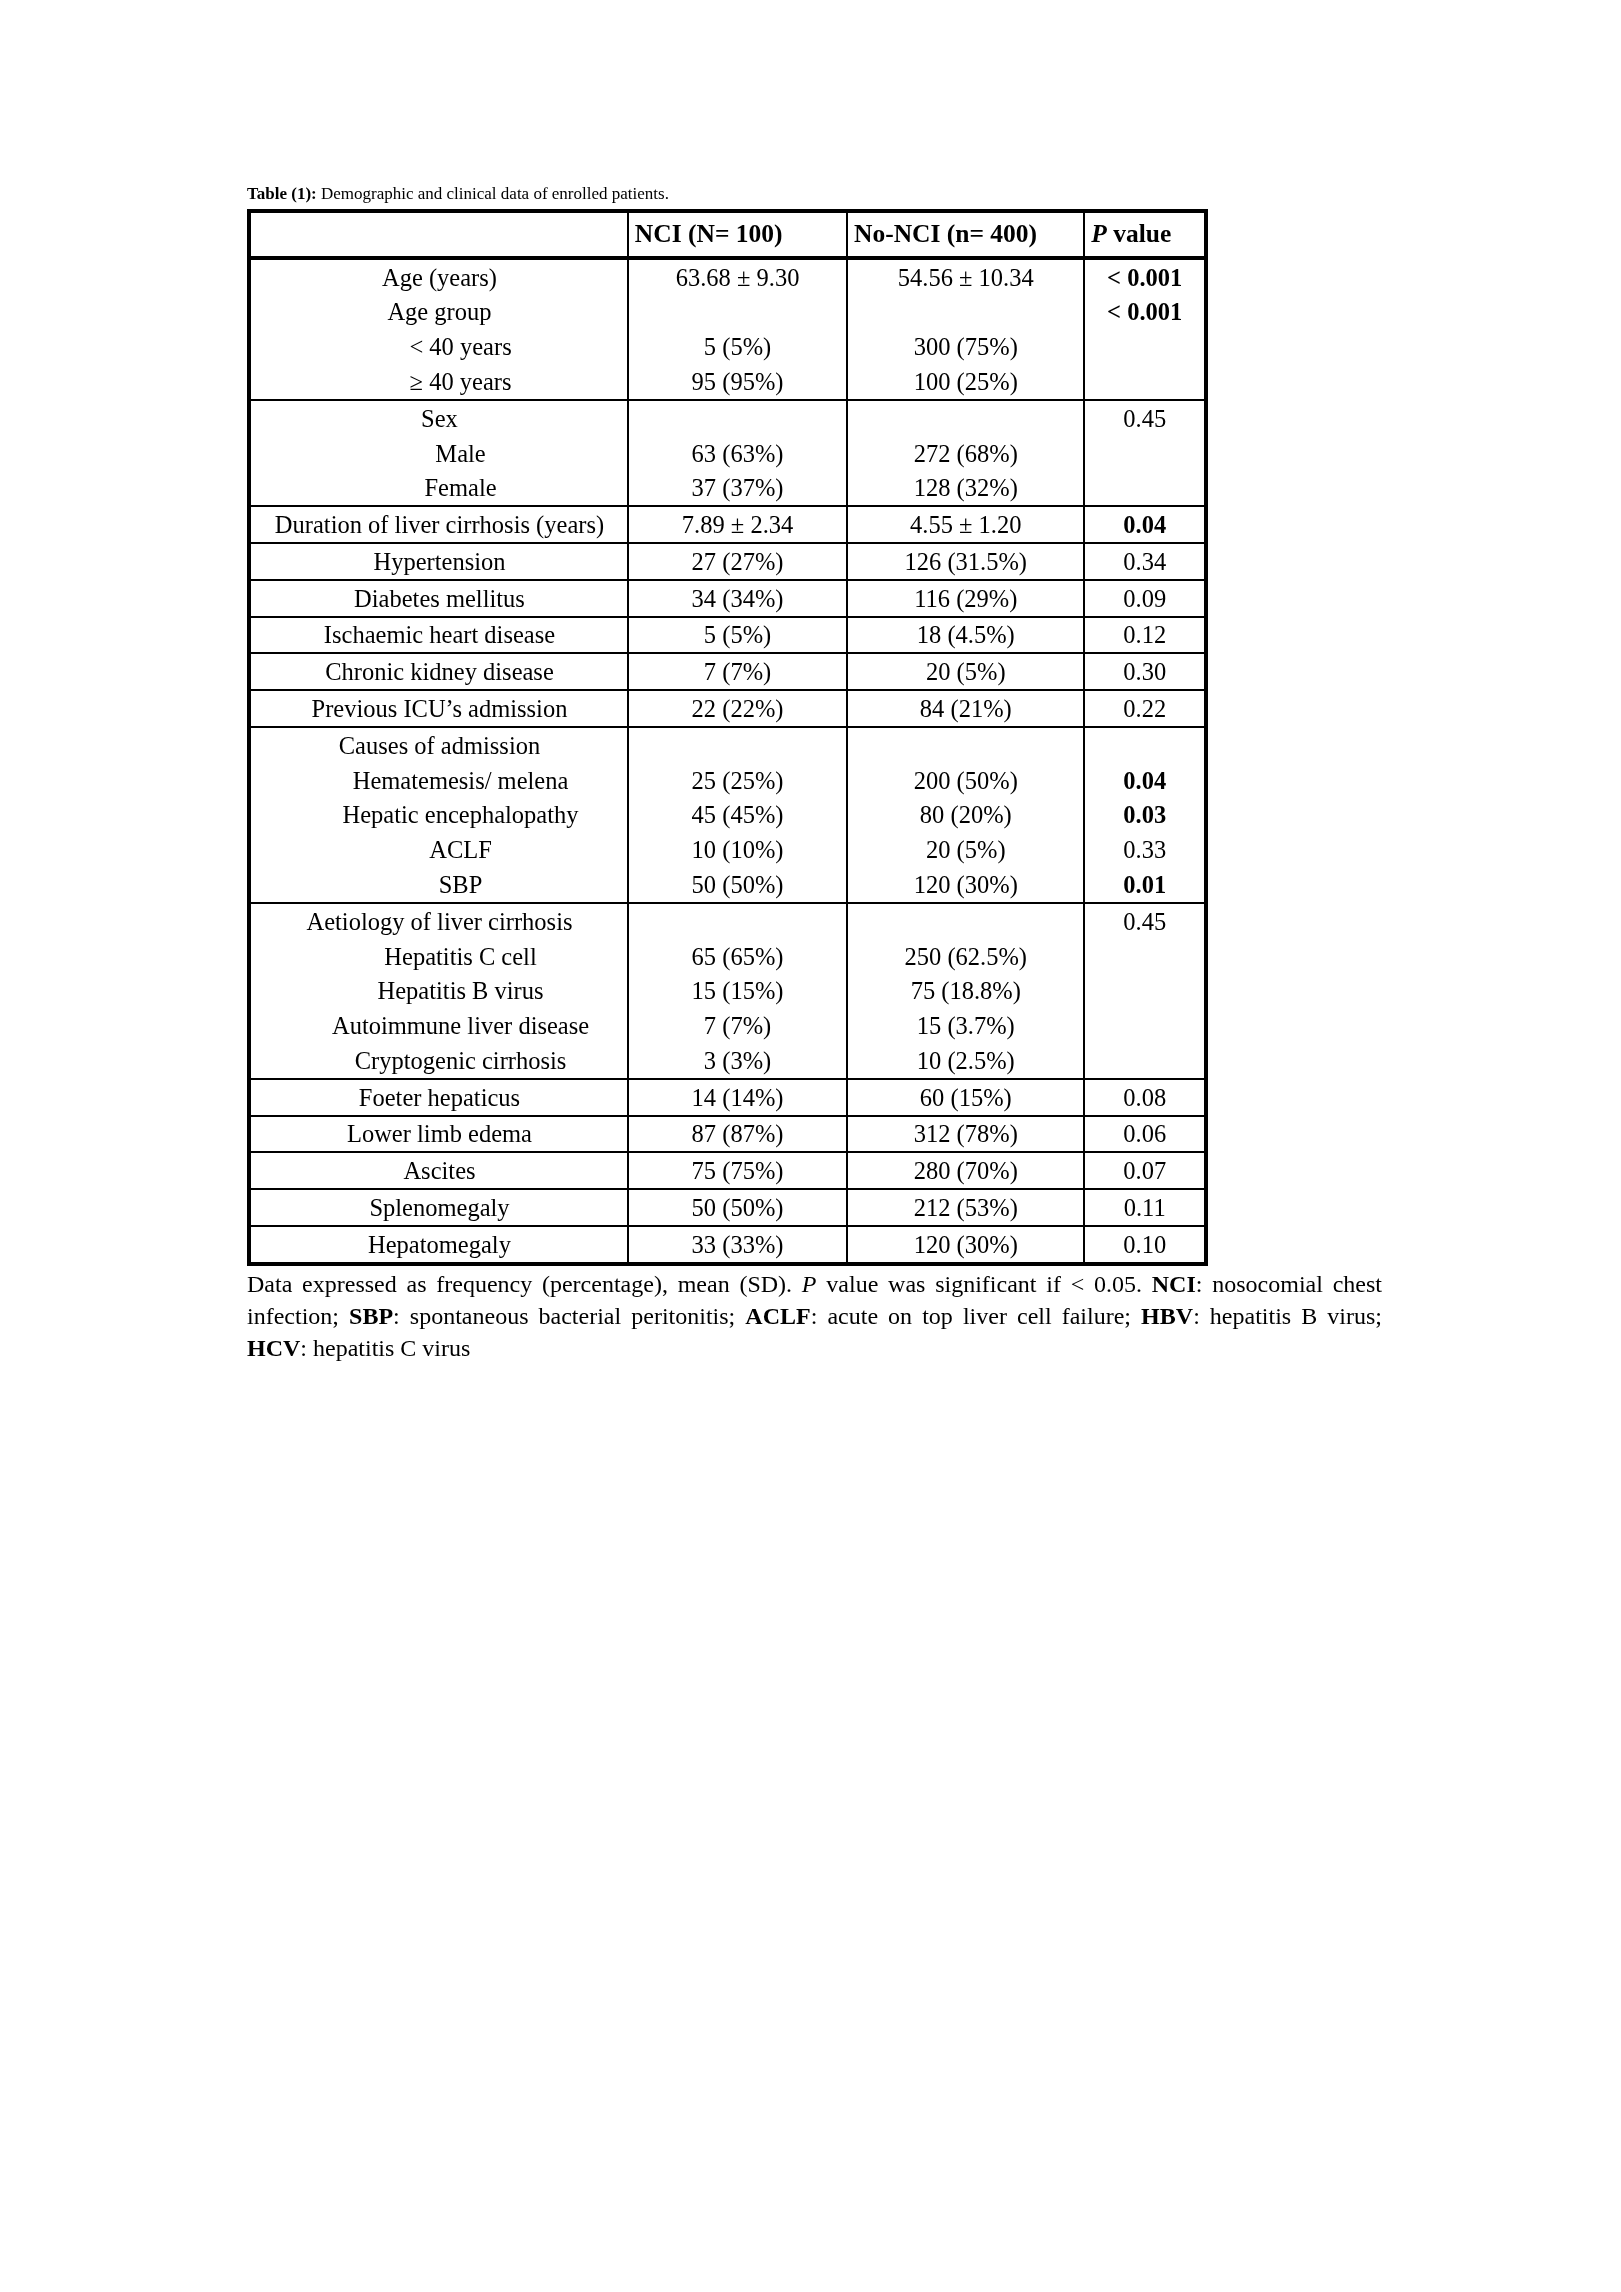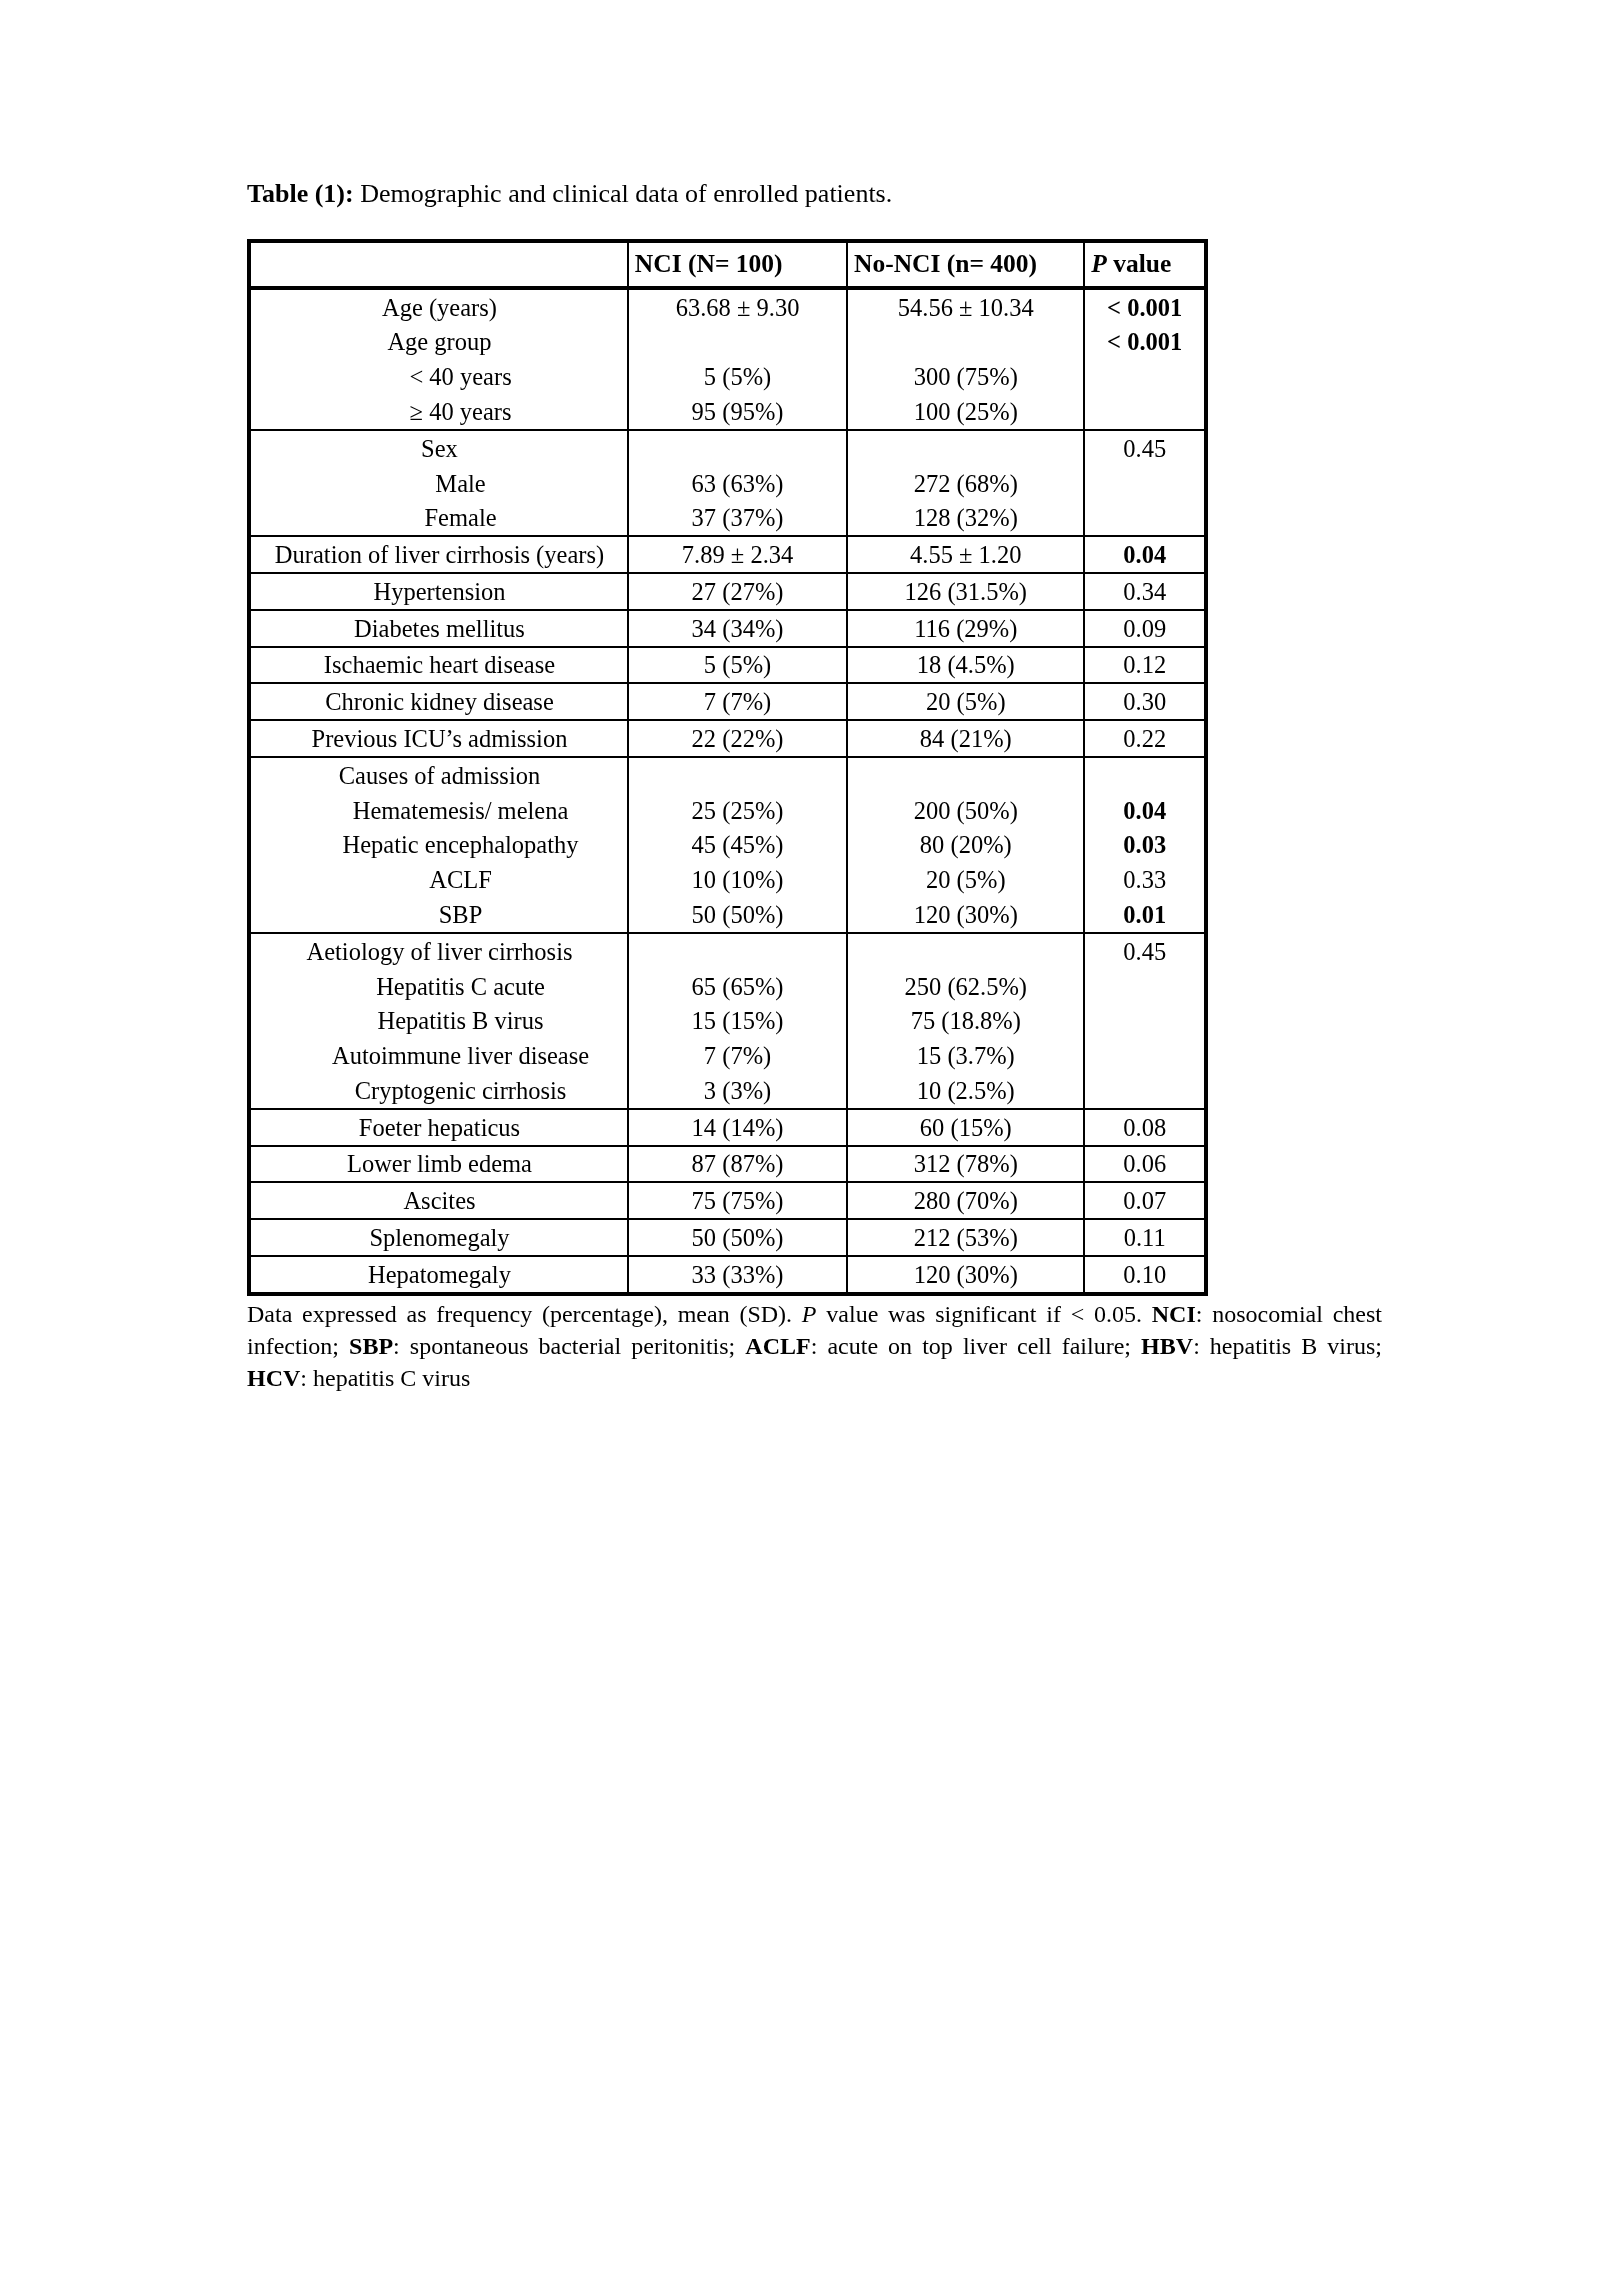--- a/index.html
+++ b/index.html
@@ -6,21 +6,21 @@
   html, body {
     width: 1621px; height: 2293px;
     background: #ffffff;
     color: #000000;
     font-family: "Liberation Serif", "DejaVu Serif", serif;
     overflow: hidden;
   }
   .page { position: relative; width: 1621px; height: 2293px; }
   .content { position: absolute; left: 247px; top: 178px; width: 1137px; }
 
-  .title { font-size: 26px; line-height: 31px; margin-bottom: 30px; }
+  .title { font-size: 17px; line-height: 31px; }
   .title .b { font-weight: bold; }
 
   table.data {
     border-collapse: collapse;
     width: 961px;
     table-layout: fixed;
     border: 4.9px solid #000;
     font-size: 24.5px;
   }
   col.c-label { width: 39.6%; }
@@ -193,21 +193,21 @@
           <td class="val">120 (30%)</td>
           <td class="pv pb">0.01</td>
         </tr>
         <tr class="gs">
           <td class="lbl">Aetiology of liver cirrhosis</td>
           <td class="val"></td>
           <td class="val"></td>
           <td class="pv">0.45</td>
         </tr>
         <tr>
-          <td class="lbl ind">Hepatitis C acute</td>
+          <td class="lbl ind">Hepatitis C cell</td>
           <td class="val">65 (65%)</td>
           <td class="val">250 (62.5%)</td>
           <td class="pv"></td>
         </tr>
         <tr>
           <td class="lbl ind">Hepatitis B virus</td>
           <td class="val">15 (15%)</td>
           <td class="val">75 (18.8%)</td>
           <td class="pv"></td>
         </tr>

